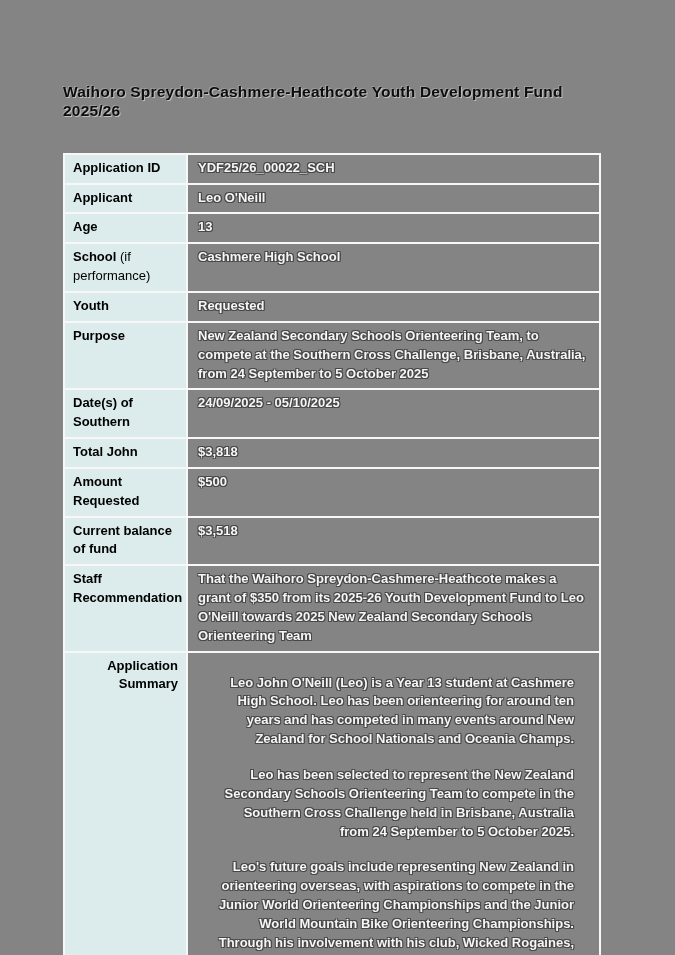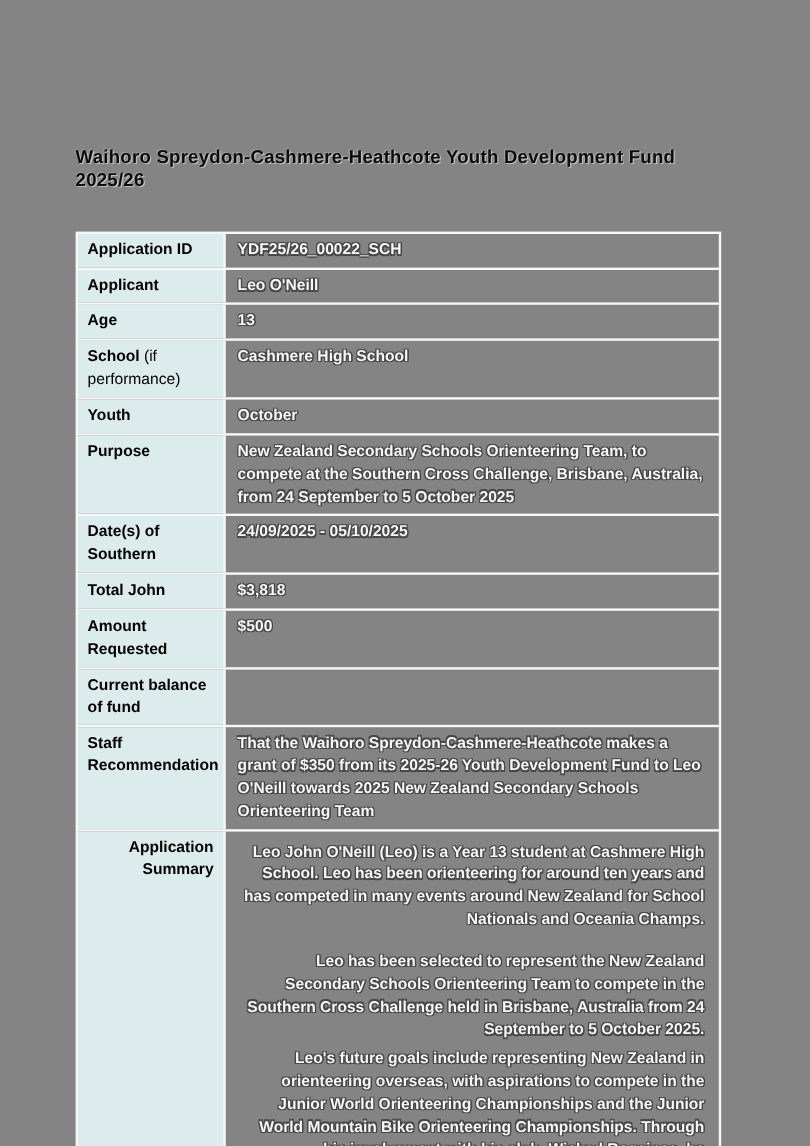--- a/index.html
+++ b/index.html
@@ -24,21 +24,20 @@
     width:538px;
   }
   .doc-title{
     font-size:15.5px;
     font-weight:bold;
     line-height:1.25;
     letter-spacing:.2px;
     color:#0d0d0d;
     text-shadow:1px 1px 0 rgba(240,240,240,.55), -1px -1px 0 rgba(230,230,230,.25);
     margin-bottom:32px;
-    margin-top:40px;
   }
   .doc-table{
     border:2px solid var(--border);
     background:var(--page-bg);
   }
   .row{
     display:grid;
     grid-template-columns:123px 1fr;
     border-bottom:2px solid var(--border);
   }
@@ -58,21 +57,21 @@
     padding-left:10px;
     color:var(--value-text);
     font-weight:600;
     text-shadow:
       -1px -1px 0 #474747,
        1px -1px 0 #474747,
       -1px  1px 0 #474747,
        1px  1px 0 #474747,
        1px  0   0 #3d3d3d;
   }
-  .cell.value p{margin:4px;}
+  .cell.value p{margin:17px;}
   .cell.value p.gap-lg{margin-bottom:16px;}
   .cell.value p.gap-sm{margin-bottom:6px;}
   .office-admin{
     margin-top:16px;
     font-size:12px;
     font-style:italic;
     font-weight:bold;
     color:#1c1c1c;
     text-shadow:1px 1px 0 rgba(235,235,235,.45);
     margin-bottom:6px;
@@ -102,21 +101,21 @@
       <div class="cell value">13</div>
     </div>
 
     <div class="row">
       <div class="cell label"><span class="b">School</span><span> (if performance)</span></div>
       <div class="cell value">Cashmere High School</div>
     </div>
 
     <div class="row">
       <div class="cell label"><span class="b">Youth</span></div>
-      <div class="cell value">October</div>
+      <div class="cell value">Requested</div>
     </div>
 
     <div class="row">
       <div class="cell label"><span class="b">Purpose</span></div>
       <div class="cell value">New Zealand Secondary Schools Orienteering Team, to compete at the Southern Cross Challenge, Brisbane, Australia, from 24 September to 5 October 2025</div>
     </div>
 
     <div class="row">
       <div class="cell label"><span class="b">Date(s) of Southern</span></div>
       <div class="cell value">24/09/2025 - 05/10/2025</div>
@@ -127,20 +126,21 @@
       <div class="cell value">$3,818</div>
     </div>
 
     <div class="row">
       <div class="cell label"><span class="b">Amount Requested</span></div>
       <div class="cell value">$500</div>
     </div>
 
     <div class="row">
       <div class="cell label"><span class="b">Current balance of fund</span></div>
+      <div class="cell value">$3,518</div>
     </div>
 
     <div class="row">
       <div class="cell label"><span class="b">Staff Recommendation</span></div>
       <div class="cell value">That the Waihoro Spreydon-Cashmere-Heathcote makes a grant of $350 from its 2025-26 Youth Development Fund to Leo O'Neill towards 2025 New Zealand Secondary Schools Orienteering Team</div>
     </div>
 
     <div class="row">
       <div class="cell label"><span class="b">Application Summary</span></div>
       <div class="cell value">

